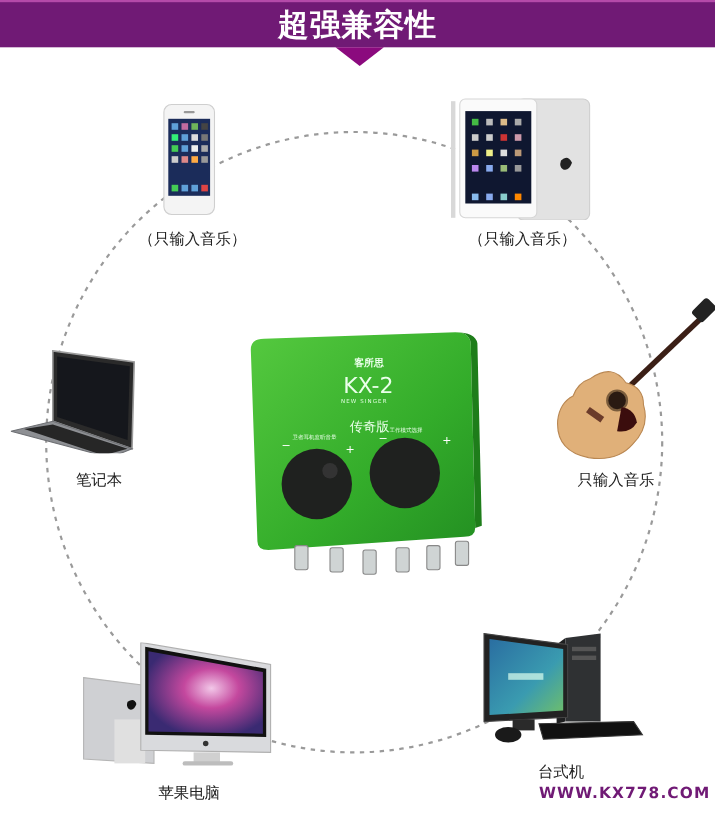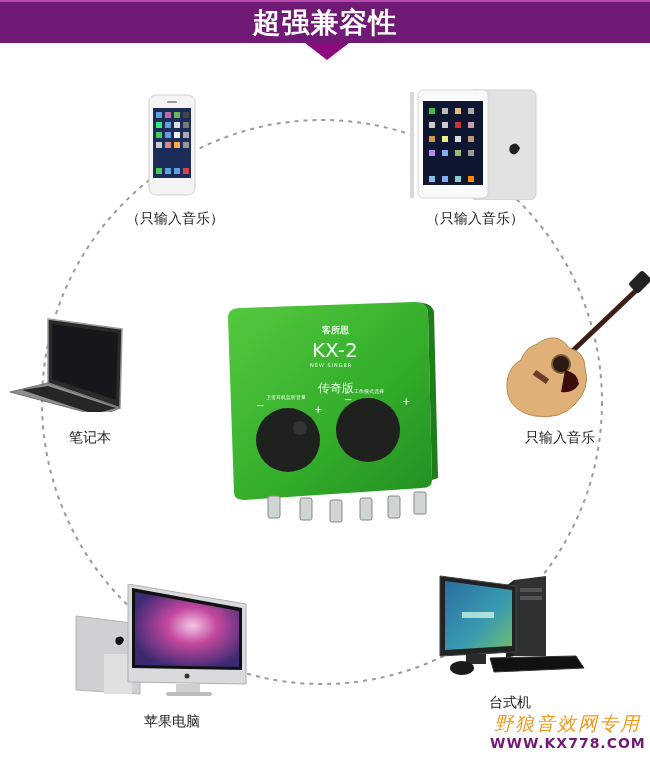--- a/index.html
+++ b/index.html
@@ -198,15 +198,14 @@
   <div style="position:absolute;left:100px;top:80px;font-size:12px;color:#eaffea;">传奇版</div>
   <div style="position:absolute;left:48px;top:94px;font-size:5px;color:#eaffea;">卫者耳机监听音量</div>
   <div style="position:absolute;left:136px;top:88px;font-size:5px;color:#eaffea;">工作模式选择</div>
   <div style="position:absolute;left:38px;top:100px;font-size:10px;color:#fff;">−</div>
   <div style="position:absolute;left:96px;top:104px;font-size:10px;color:#fff;">+</div>
   <div style="position:absolute;left:126px;top:94px;font-size:10px;color:#fff;">−</div>
   <div style="position:absolute;left:184px;top:96px;font-size:10px;color:#fff;">+</div>
 </div>
 
 <div class="watermark">
-  <div class="wm-cn">野狼音效网专用</div>
   <div class="wm-url">WWW.KX778.COM</div>
 </div>
 
 </body></html>

